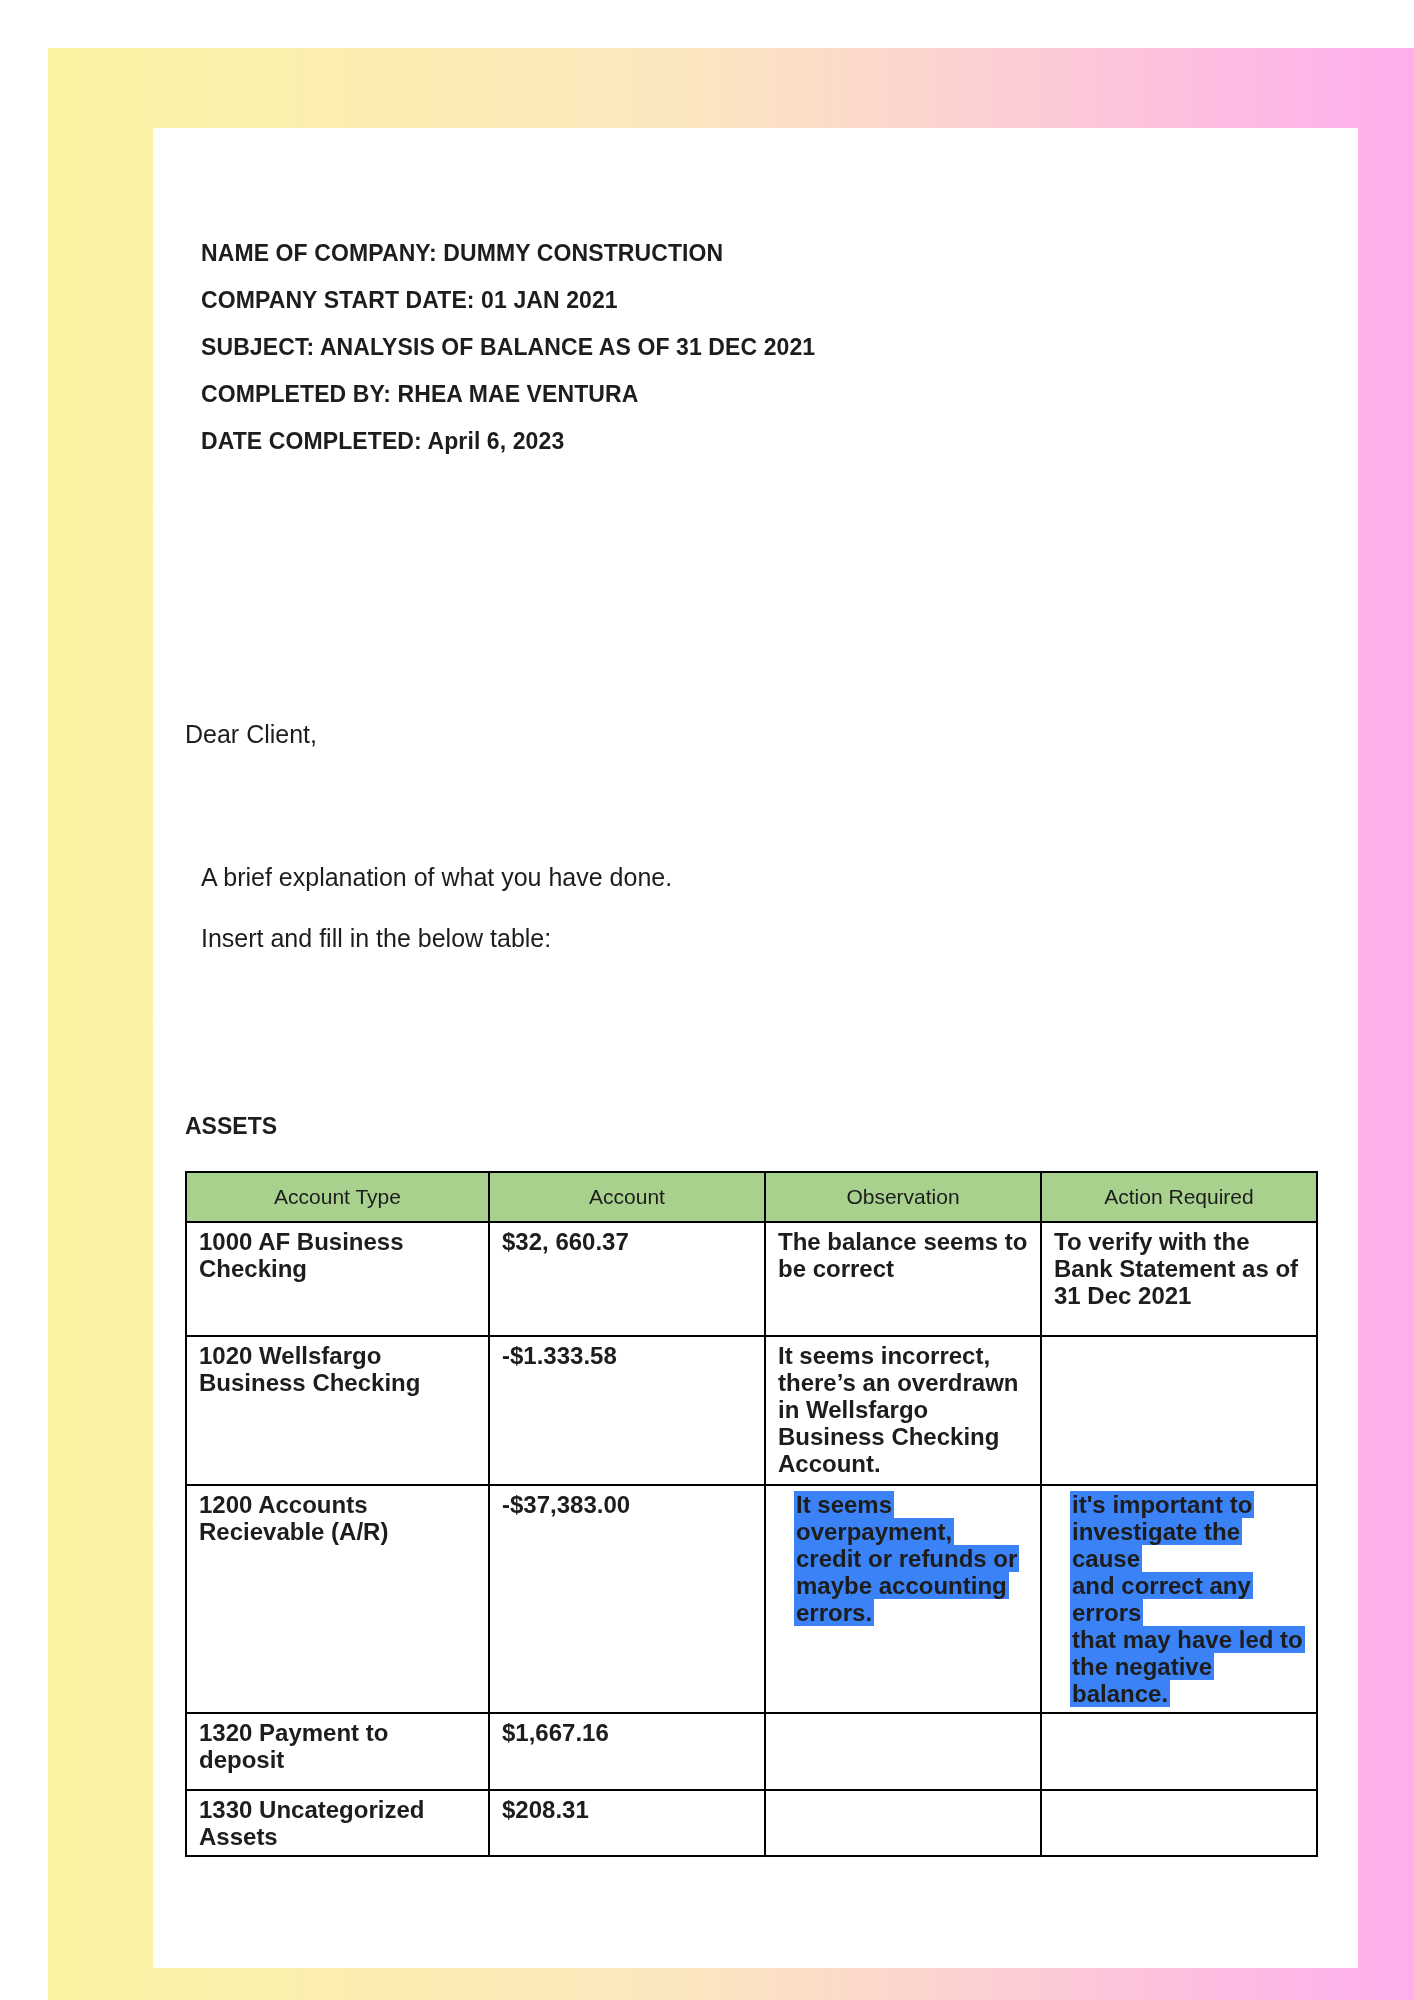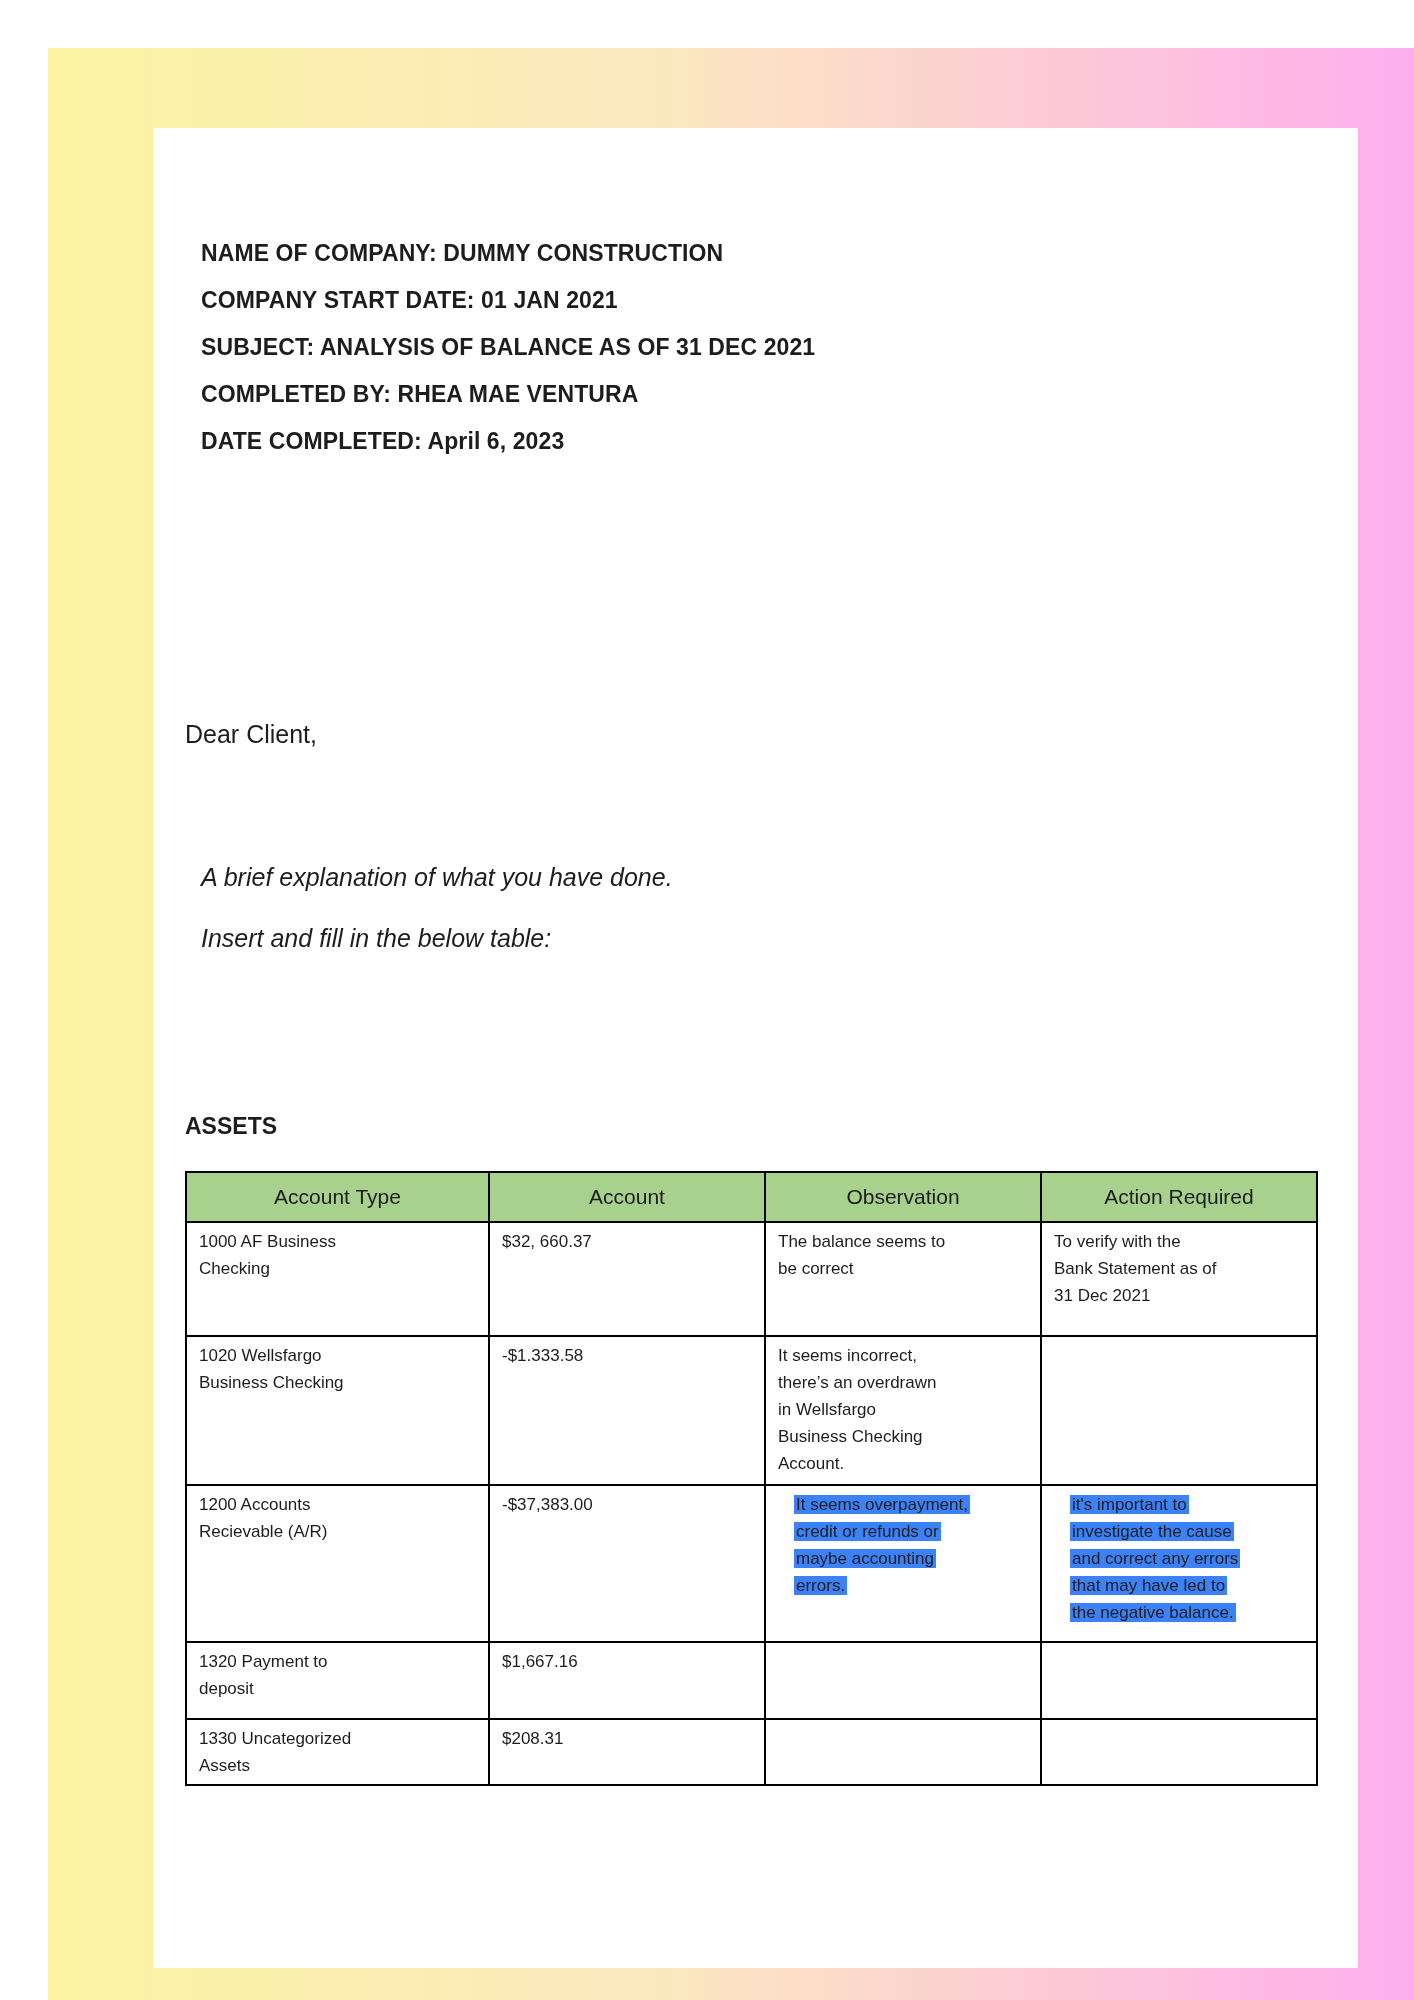--- a/index.html
+++ b/index.html
@@ -31,21 +31,20 @@
   }
   .salutation {
     margin: 260px 0 0 32px;
     font-size: 25px;
     line-height: 34px;
   }
   .para {
     margin: 104px 0 0 32px;
     font-size: 25px;
     line-height: 45px;
-    font-style: italic;
   }
   .section-title {
     margin: 150px 0 0 32px;
     font-size: 23px;
     font-weight: 700;
     line-height: 30px;
   }
   table.assets {
     margin: 30px 0 0 32px;
     width: 1131px;
@@ -60,24 +59,25 @@
   table.assets th {
     background: #a9d18e;
     font-weight: 400;
     font-size: 21px;
     text-align: center;
     height: 36px;
     padding: 12px 6px;
     vertical-align: middle;
   }
   table.assets td {
-    font-size: 17px;
+    font-size: 24px;
     line-height: 27px;
     padding: 5px 10px 5px 12px;
     white-space: pre-line;
+    font-weight: bold;
   }
   tr.r1 td { height: 114px; }
   tr.r2 td { height: 149px; }
   tr.r3 td { height: 157px; }
   tr.r4 td { height: 77px; }
   tr.r5 td { height: 62px; }
   td.small {
     font-size: 19.5px;
     line-height: 25.5px;
     padding-top: 6px;

